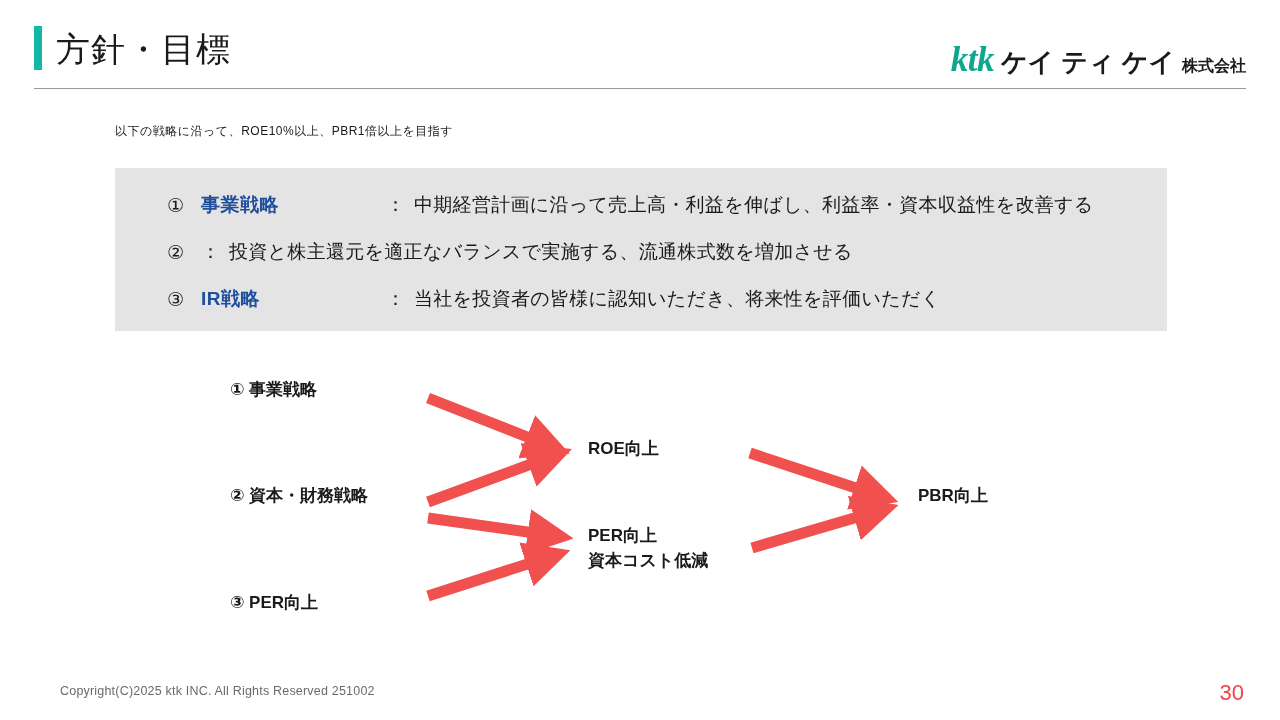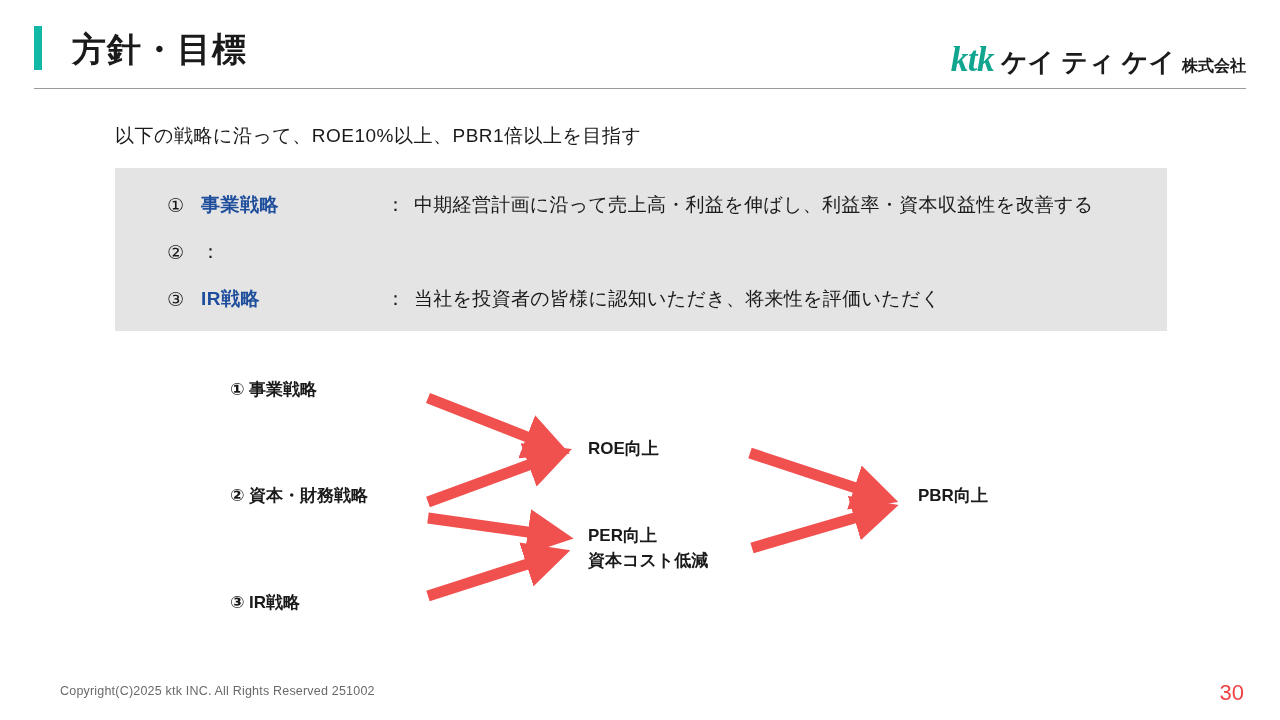--- a/index.html
+++ b/index.html
@@ -27,24 +27,24 @@
   .title-bar-accent {
     position: absolute;
     left: 34px;
     top: 26px;
     width: 8px;
     height: 44px;
     background: #12b8a6;
   }
   .slide-title {
     position: absolute;
-    left: 72px;
+    left: 56px;
     top: 28px;
     font-size: 34px;
-    font-weight: 700;
+    font-weight: 400;
     letter-spacing: 1px;
     color: #1a1a1a;
     line-height: 42px;
     white-space: nowrap;
   }
   .header-rule {
     position: absolute;
     left: 34px;
     top: 88px;
     width: 1212px;
@@ -80,21 +80,21 @@
     font-size: 16px;
     font-weight: 600;
     color: #1a1a1a;
   }
 
   
   .lead-text {
     position: absolute;
     left: 115px;
     top: 123px;
-    font-size: 19px;
+    font-size: 12px;
     color: #1a1a1a;
     letter-spacing: 0.5px;
     white-space: nowrap;
   }
 
   
   .strategy-box {
     position: absolute;
     left: 115px;
     top: 168px;
@@ -208,20 +208,21 @@
   <div class="strategy-row r0">
     <span class="s-num">①</span>
     <span class="s-label">事業戦略</span>
     <span class="s-colon">：</span>
     <span class="s-desc">中期経営計画に沿って売上高・利益を伸ばし、利益率・資本収益性を改善する</span>
   </div>
 
   <div class="strategy-row r1">
     <span class="s-num">②</span>
     <span class="s-colon">：</span>
+    <span class="s-desc">投資と株主還元を適正なバランスで実施する、流通株式数を増加させる</span>
   </div>
 
   <div class="strategy-row r2">
     <span class="s-num">③</span>
     <span class="s-label">IR戦略</span>
     <span class="s-colon">：</span>
     <span class="s-desc">当社を投資者の皆様に認知いただき、将来性を評価いただく</span>
   </div>
 
 </div>
@@ -243,21 +244,21 @@
 
     <line x1="428" y1="246" x2="540" y2="210" stroke="#f0514f" stroke-width="11" marker-end="url(#ah)"></line>
 
     <line x1="750" y1="103" x2="868" y2="142" stroke="#f0514f" stroke-width="11" marker-end="url(#ah)"></line>
 
     <line x1="752" y1="198" x2="868" y2="164" stroke="#f0514f" stroke-width="11" marker-end="url(#ah)"></line>
   </svg>
 
   <div class="node left n-1">① 事業戦略</div>
   <div class="node left n-2">② 資本・財務戦略</div>
-  <div class="node left n-3">③ IR戦略</div>
+  <div class="node left n-3">③ PER向上</div>
 
   <div class="node n-roe">ROE向上</div>
 
   <div class="node n-per">
     <div>PER向上</div>
     <div>資本コスト低減</div>
   </div>
 
   <div class="node n-pbr">PBR向上</div>
 </div>

